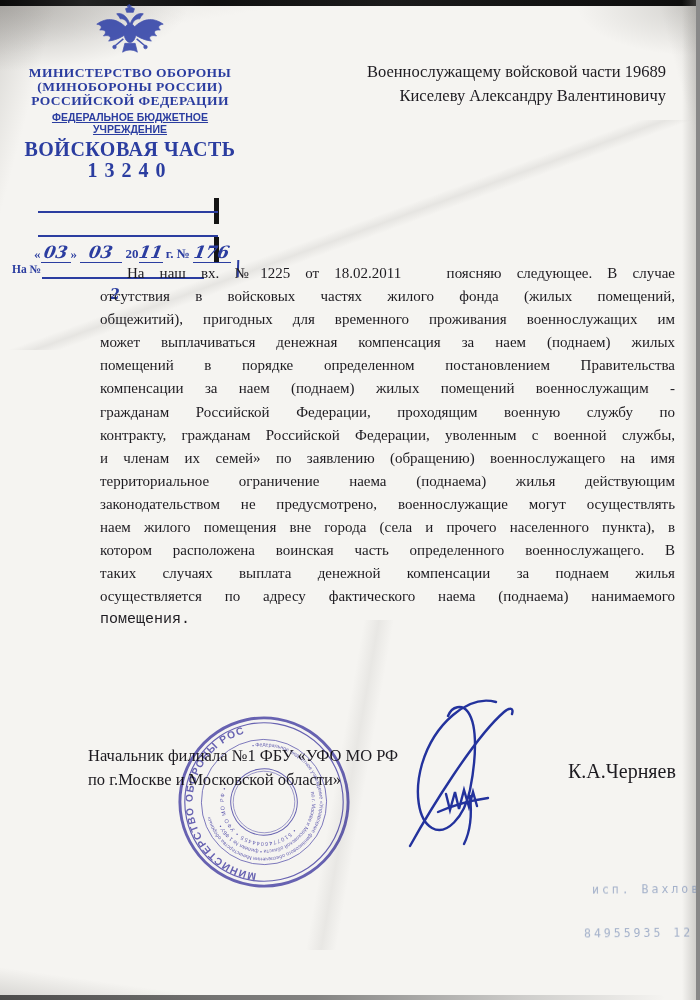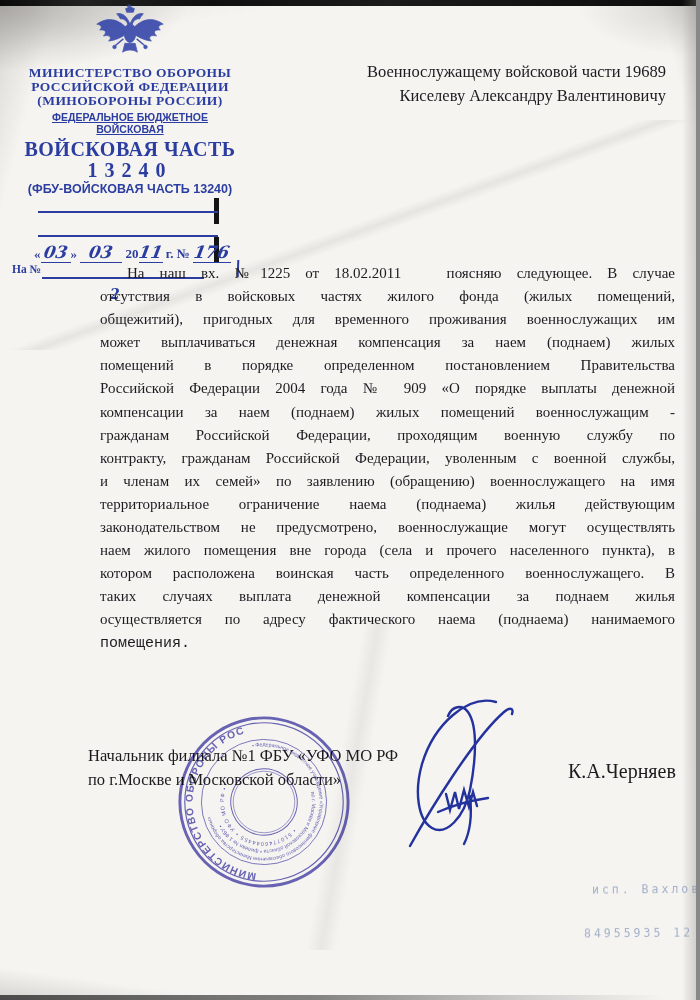--- a/index.html
+++ b/index.html
@@ -92,27 +92,26 @@
         <path d="M53,37 C66,22 81,20 95,30 c-6,1 -8,4 -4,8 c-8,-1 -10,3 -5,8 c-9,-2 -12,2 -7,7 c-10,-1 -19,-6 -26,-11 z"></path>
         <ellipse cx="50" cy="42" rx="8" ry="13"></ellipse>
         <path d="M43,56 h14 l3,12 c-6,-4 -14,-4 -20,0 z"></path>
         <path d="M41,50 L29,60 M59,50 L71,60" stroke-width="2" fill="none"></path>
         <circle cx="29" cy="61" r="2.4"></circle>
           <circle cx="71" cy="61" r="2.4"></circle>
       </g>
     </svg>
     <div class="lh-block">
       <div class="lh-l1">МИНИСТЕРСТВО ОБОРОНЫ</div>
+      <div class="lh-l1">(МИНОБОРОНЫ РОССИИ)</div>
       <div class="lh-l1">РОССИЙСКОЙ ФЕДЕРАЦИИ</div>
-      <div class="lh-l1">(МИНОБОРОНЫ РОССИИ)</div>
       <div class="lh-l2">ФЕДЕРАЛЬНОЕ БЮДЖЕТНОЕ</div>
-      <div class="lh-l2" style="margin-top:0;">ВОЙСКОВАЯ</div>
+      <div class="lh-l2" style="margin-top:0;">УЧРЕЖДЕНИЕ</div>
       <div class="lh-unit">ВОЙСКОВАЯ ЧАСТЬ</div>
       <div class="lh-num">13240</div>
-      <div class="lh-sub">(ФБУ-ВОЙСКОВАЯ ЧАСТЬ 13240)</div>
     </div>
   </div>
 
   <div class="form-line" style="left:38px;top:211px;width:180px;"></div>
   <div class="form-line" style="left:38px;top:235px;width:180px;"></div>
 
   <div class="date-row">
     <span>«</span><span class="u" style="min-width:30px;"><span class="hand">03</span></span><span>»</span>
     <span class="u" style="min-width:42px;"><span class="hand">03</span></span>
     <span>20</span><span class="u" style="min-width:24px;"><span class="hand">11</span></span>
@@ -129,21 +128,20 @@
     <div>Военнослужащему войсковой части 19689</div>
     <div>Киселеву Александру Валентиновичу</div>
   </div>
 
   <div class="body-text">
       <div class="bline bline-indent"><span>На наш вх.</span><span> №1225 от 18.02.2011 &nbsp;&nbsp;поясняю следующее. В случае</span></div>
       <div class="bline"><span>отсутствия в войсковых частях жилого фонда (жилых помещений,</span></div>
       <div class="bline"><span>общежитий), пригодных для временного проживания военнослужащих им</span></div>
       <div class="bline"><span>может выплачиваться денежная компенсация за наем (поднаем) жилых</span></div>
       <div class="bline"><span>помещений в порядке определенном постановлением Правительства</span></div>
-      <div class="bline"><span>Российской Федерации 2004 года № 909 «О порядке выплаты денежной</span></div>
       <div class="bline"><span>компенсации за наем (поднаем) жилых помещений военнослужащим -</span></div>
       <div class="bline"><span>гражданам Российской Федерации, проходящим военную службу по</span></div>
       <div class="bline"><span>контракту, гражданам Российской Федерации, уволенным с военной службы,</span></div>
       <div class="bline"><span>и членам их семей» по заявлению (обращению) военнослужащего на имя</span></div>
       <div class="bline"><span>территориальное ограничение наема (поднаема) жилья действующим</span></div>
       <div class="bline"><span>законодательством не предусмотрено, военнослужащие могут осуществлять</span></div>
       <div class="bline"><span>наем жилого помещения вне города (села и прочего населенного пункта), в</span></div>
       <div class="bline"><span>котором расположена воинская часть определенного военнослужащего. В</span></div>
       <div class="bline"><span>таких случаях выплата денежной компенсации за поднаем жилья</span></div>
       <div class="bline"><span>осуществляется по адресу фактического наема (поднаема) нанимаемого</span></div>

